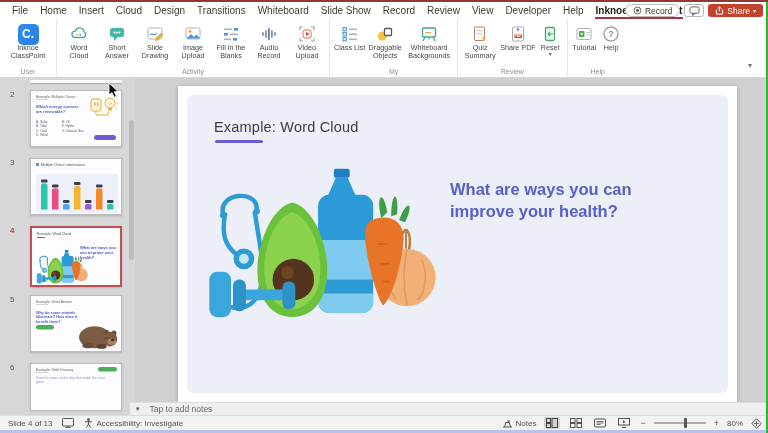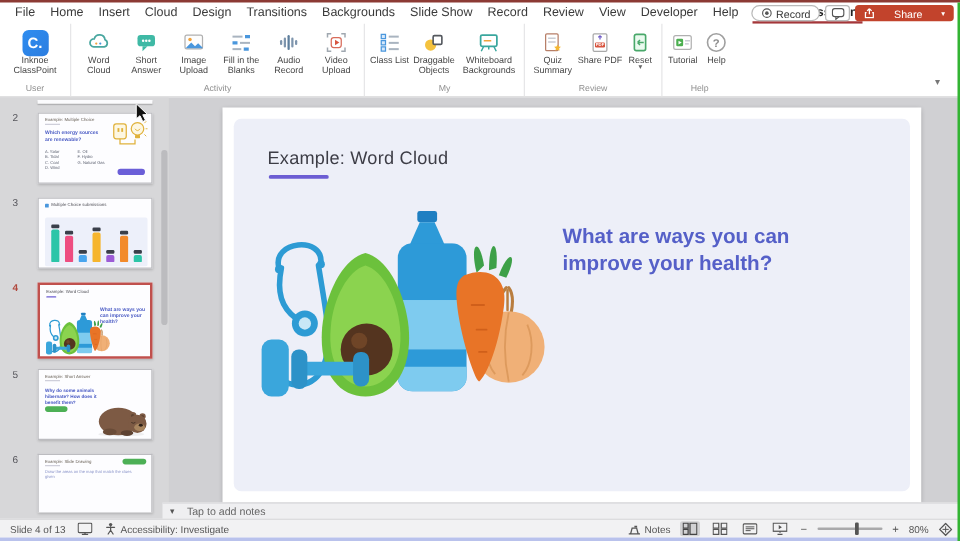--- a/index.html
+++ b/index.html
@@ -15,21 +15,21 @@
   .edge-bottom{position:absolute;left:0;bottom:0;width:768px;height:3px;background:var(--bottom-edge);z-index:59;}
 
   
   .menubar{position:absolute;left:0;top:2px;width:768px;height:17px;background:#fff;display:flex;align-items:center;padding-left:6px;}
   .menutab{font-size:10px;color:#3a3a3a;padding:0 6px;line-height:17px;position:relative;white-space:nowrap;cursor:default;}
   .menutab.active{font-weight:700;color:#222;}
   .menutab.active::after{content:"";position:absolute;left:5px;right:5px;bottom:0;height:2px;background:var(--accent-red-underline);}
   .mb-actions{position:absolute;right:5px;top:2px;display:flex;gap:4px;align-items:center;}
   .pill-btn{height:13px;display:flex;align-items:center;gap:3px;border:1px solid #b9b9b9;border-radius:7px;background:#fff;padding:0 7px;font-size:8.5px;color:#333;}
   .sq-btn{height:13px;width:20px;display:flex;align-items:center;justify-content:center;border:1px solid #b9b9b9;border-radius:3px;background:#fff;}
-  .share-btn{height:13px;display:flex;align-items:center;gap:15px;border-radius:3px;background:var(--share-button);padding:0 7px;font-size:8.5px;color:#fff;border:none;}
+  .share-btn{height:13px;display:flex;align-items:center;gap:3px;border-radius:3px;background:var(--share-button);padding:0 7px;font-size:8.5px;color:#fff;border:none;}
 
   
   .ribbon{position:absolute;left:0;top:19px;width:768px;height:59px;background:#fff;border-bottom:1px solid #d6d6d8;display:flex;}
   .rgroup{display:flex;flex-direction:column;border-right:1px solid #e6e6e8;padding:0 3px;}
   .rbuttons{flex:1;display:flex;align-items:flex-start;padding-top:4px;}
   .rgroup-label{text-align:center;font-size:7px;color:#8f8f8f;padding-bottom:2px;white-space:nowrap;}
   .rbtn{display:flex;flex-direction:column;align-items:center;min-width:27px;max-width:38px;padding:1px 1px;border-radius:2px;cursor:default;}
   .rbtn.wide{max-width:50px;}
   .rbtn .ic{height:20px;display:flex;align-items:center;justify-content:center;}
   .rbtn .lbl{display:block;text-align:center;font-size:7.2px;line-height:1.18;color:#474747;}
@@ -142,21 +142,21 @@
     </defs>
   </svg>
 
   <div class="menubar">
     <span class="menutab">File</span>
     <span class="menutab">Home</span>
     <span class="menutab">Insert</span>
     <span class="menutab">Cloud</span>
     <span class="menutab">Design</span>
     <span class="menutab">Transitions</span>
-    <span class="menutab">Backgrounds</span>
+    <span class="menutab">Whiteboard</span>
     <span class="menutab">Slide Show</span>
     <span class="menutab">Record</span>
     <span class="menutab">Review</span>
     <span class="menutab">View</span>
     <span class="menutab">Developer</span>
     <span class="menutab">Help</span>
     <span class="menutab active">Inknoe ClassPoint</span>
     <div class="mb-actions">
       <div class="pill-btn">
         <span class="icon">
@@ -217,20 +217,30 @@
           <span class="ic">
             <svg width="18" height="18" viewBox="0 0 18 18">
                 <rect x="2" y="3" width="14" height="9" rx="2.5" fill="#3fb9a5"></rect>
                 <path d="M6,12 v4 l4,-4 z" fill="#3fb9a5"></path>
                 <circle cx="6.5" cy="7.5" r="1" fill="#fff"></circle>
                 <circle cx="9" cy="7.5" r="1" fill="#fff"></circle>
                 <circle cx="11.5" cy="7.5" r="1" fill="#fff"></circle>
               </svg>
           </span>
           <span class="lbl">Short Answer</span>
+        </div>
+        <div class="rbtn">
+          <span class="ic">
+            <svg width="18" height="18" viewBox="0 0 18 18">
+                <rect x="2" y="3" width="14" height="11" rx="1.5" fill="#fff" stroke="#b0b0b0"></rect>
+                <path d="M4,10 C6,7 8,12 11,8" fill="none" stroke="#4a97dd" stroke-width="1.2"></path>
+                <path d="M10,13 l5,-5 l2,2 l-5,5 l-2.6,.6 z" fill="#f2b13c" stroke="#c99b2f" stroke-width="0.5"></path>
+              </svg>
+          </span>
+          <span class="lbl">Slide Drawing</span>
         </div>
         <div class="rbtn">
           <span class="ic">
             <svg width="18" height="18" viewBox="0 0 18 18">
                 <rect x="2" y="3" width="14" height="11" rx="1.5" fill="#fdfdfd" stroke="#b0b0b0"></rect>
                 <circle cx="6" cy="6.5" r="1.4" fill="#f2a33c"></circle>
                 <path d="M3,13 l4,-4 3,3 2.5,-2.5 3.5,3.5 v0.5 h-13 z" fill="#4a97dd"></path>
               </svg>
           </span>
           <span class="lbl">Image Upload</span>

